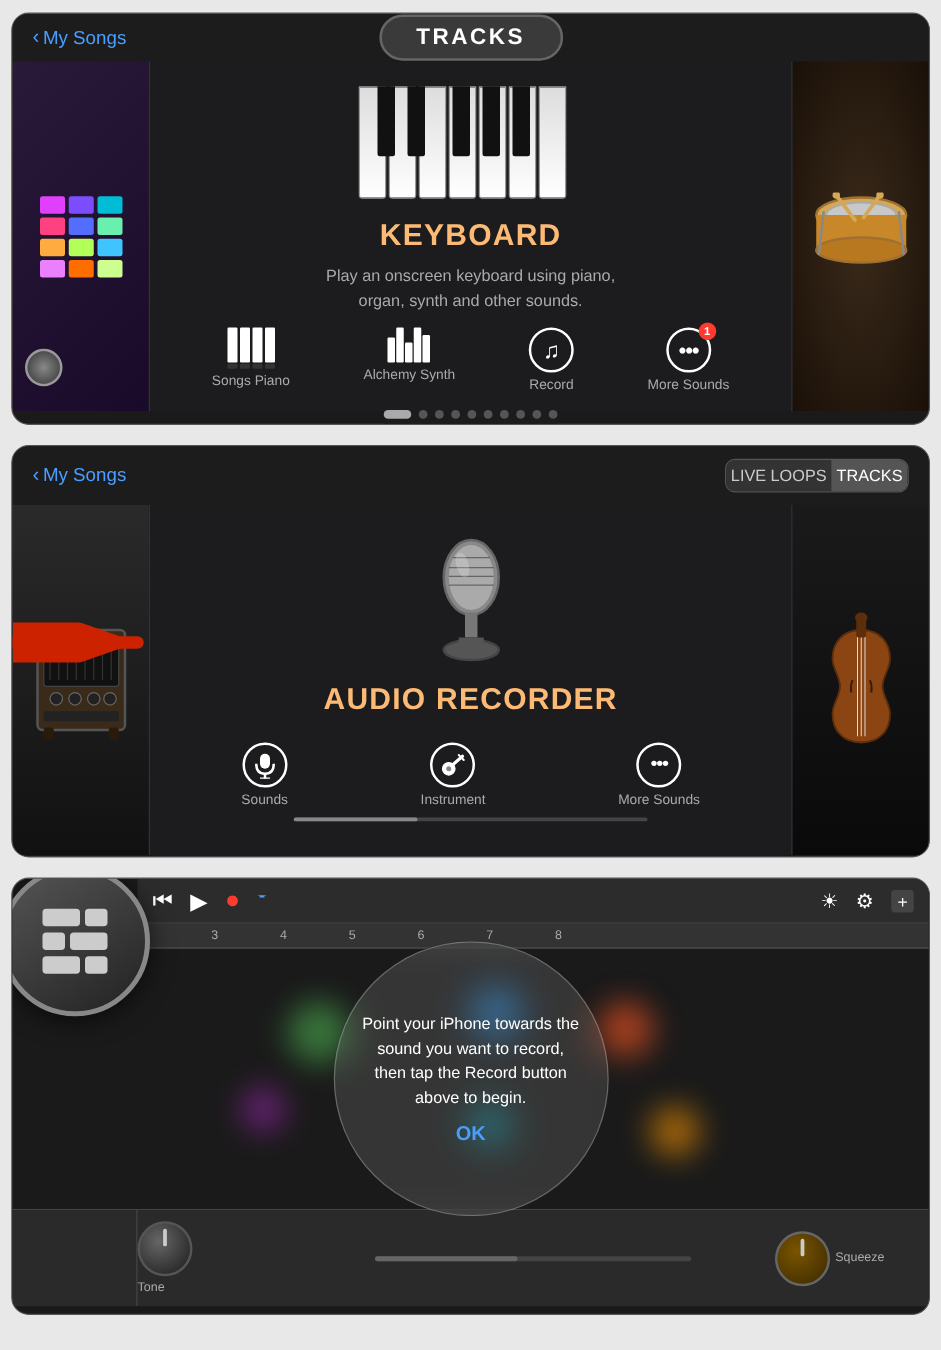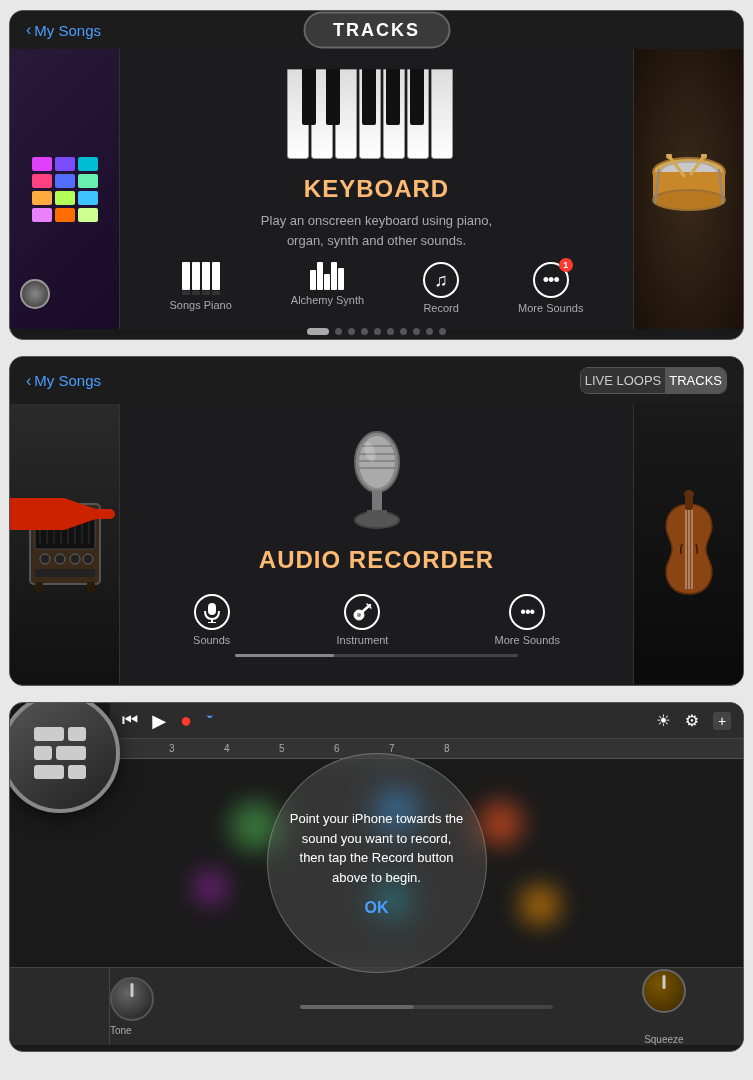--- a/index.html
+++ b/index.html
@@ -654,21 +654,21 @@
       <span style="font-size:10px;color:#aaa;">Tone</span>
     </div>
 
     <div style="flex:2;display:flex;align-items:center;justify-content:center;">
 
       <div style="width:80%;height:4px;background:#444;border-radius:2px;">
         <div style="width:45%;height:100%;background:#666;border-radius:2px;"></div>
       </div>
     </div>
 
-    <div style="flex:1;display:flex;flex-direction:column;align-items:center;justify-content:flex-start;gap:21px;">
+    <div style="flex:1;display:flex;flex-direction:row;align-items:center;justify-content:center;gap:4px;">
       <div style="width:44px;height:44px;border-radius:50%;background:radial-gradient(circle at 38% 35%,#7a5500,#3a2800);border:2px solid #666;position:relative;">
         <div style="width:3px;height:14px;background:#ccc;position:absolute;top:4px;left:50%;transform:translateX(-50%);border-radius:2px;"></div>
       </div>
       <span style="font-size:10px;color:#aaa;">Squeeze</span>
     </div>
 
   </div>
 </div>
 
 </body></html>

